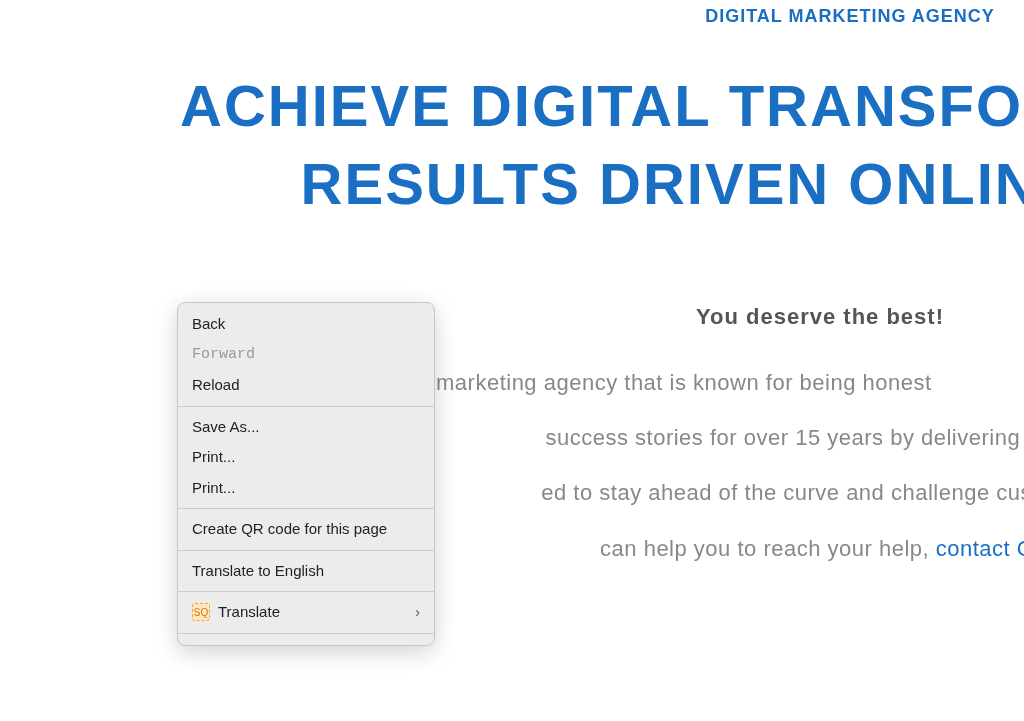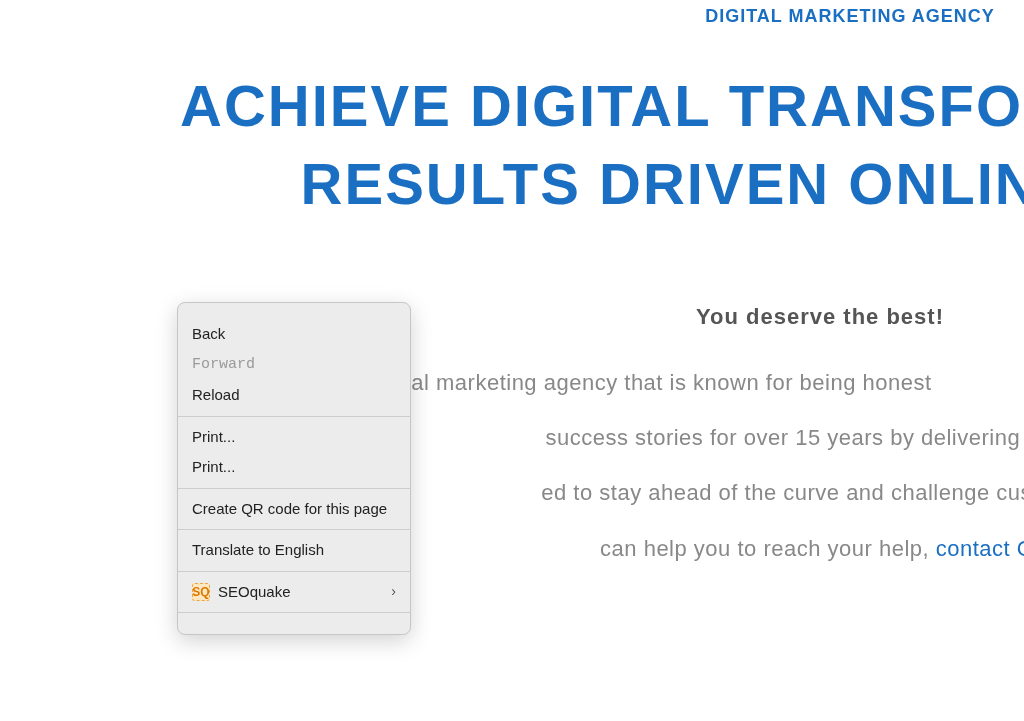--- a/index.html
+++ b/index.html
@@ -66,26 +66,26 @@
   .bodycopy a {
     color: #1a6fc2;
     text-decoration: none;
   }
 
   
   .context-menu {
     position: absolute;
     top: 302px;
     left: 177px;
-    width: 234px;
+    width: 258px;
     background: #ececec;
     border: 1px solid #c8c6c4;
     border-radius: 8px;
     box-shadow: 0 6px 22px rgba(0,0,0,0.18);
-    padding: 16px 0;
+    padding: 6px 0;
     font-size: 15px;
     color: #222;
   }
   .context-menu .item {
     padding: 4px 14px;
     display: flex;
     align-items: center;
     justify-content: space-between;
     cursor: default;
     line-height: 1.5;
@@ -101,22 +101,22 @@
     align-items: center;
     gap: 8px;
   }
   .sq-badge {
     width: 18px;
     height: 18px;
     border-radius: 3px;
     background: #ffe7c2;
     border: 1px dashed #f0a33a;
     color: #d97a00;
-    font-size: 12px;
-    font-weight: 700;
+    font-size: 10px;
+    font-weight: 400;
     display: inline-flex;
     align-items: center;
     justify-content: center;
   }
   .chevron {
     font-size: 14px;
     color: #555;
   }
 </style>
 </head>
@@ -149,28 +149,29 @@
       <a href="#">contact Opa</a>
     </p>
   </div>
 </div>
 
 <div class="context-menu">
   <div class="item">Back</div>
   <div class="item disabled">Forward</div>
   <div class="item">Reload</div>
   <hr>
+  <div class="item">Save As...</div>
   <div class="item">Print...</div>
   <div class="item">Print...</div>
   <hr>
   <div class="item">Create QR code for this page</div>
   <hr>
   <div class="item">Translate to English</div>
   <hr>
   <div class="item">
     <span class="sq-icon">
       <span class="sq-badge">SQ</span>
-      <span>SEOquake</span>
+      <span>Translate</span>
     </span>
     <span class="chevron">›</span>
   </div>
   <hr>
 </div>
 
 </body></html>

